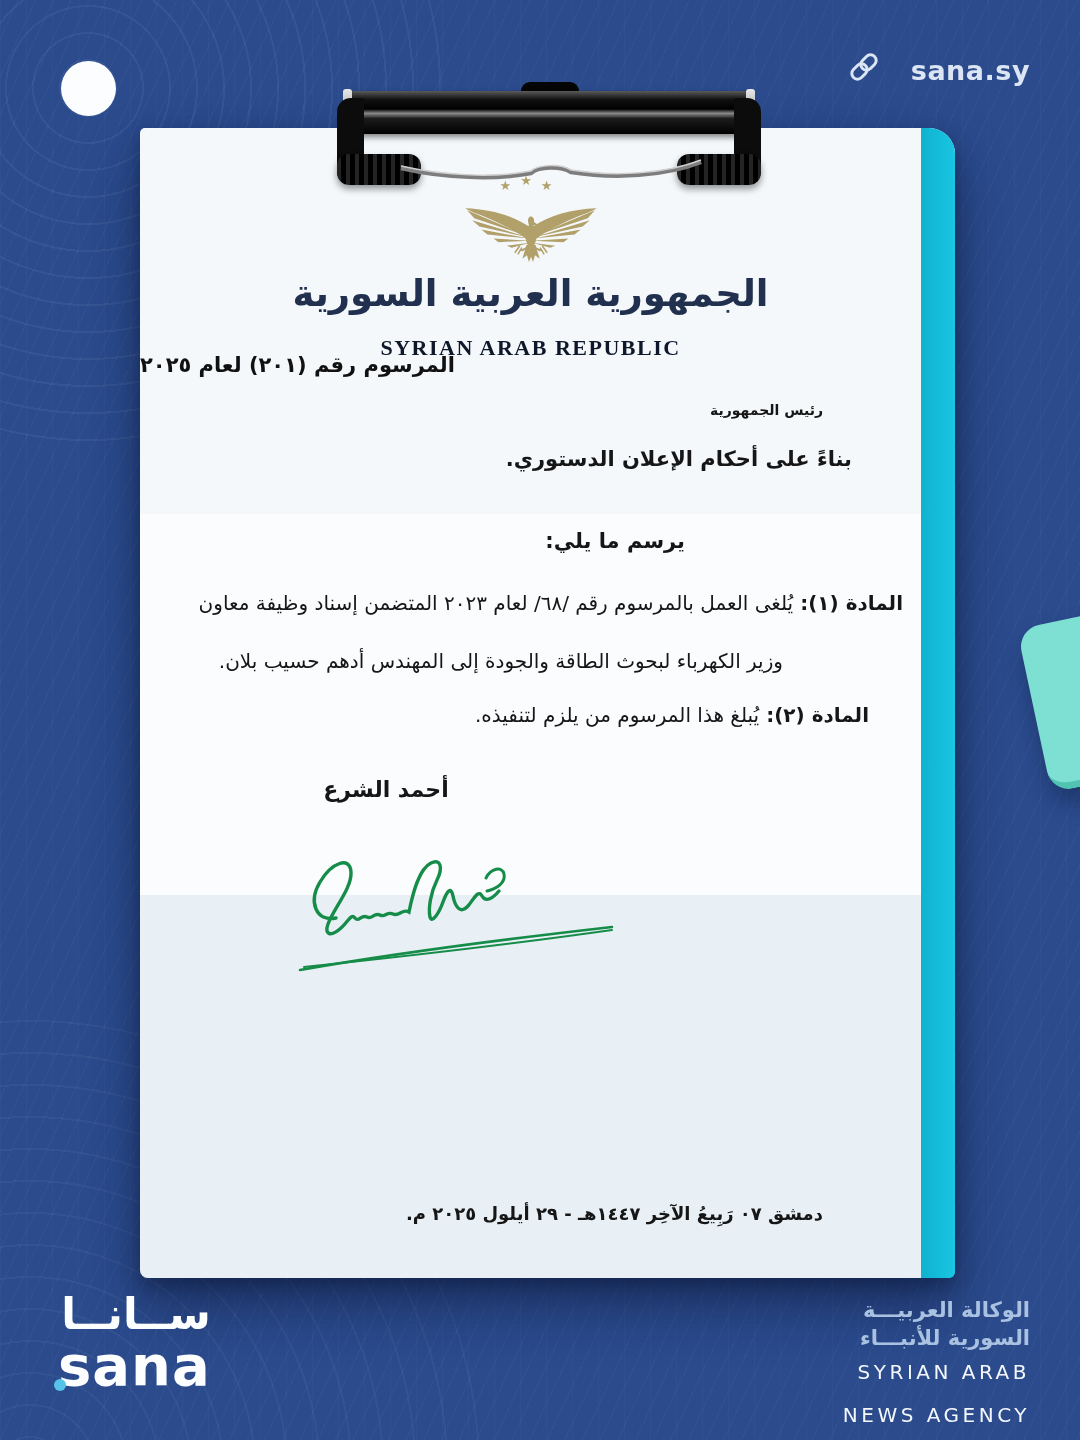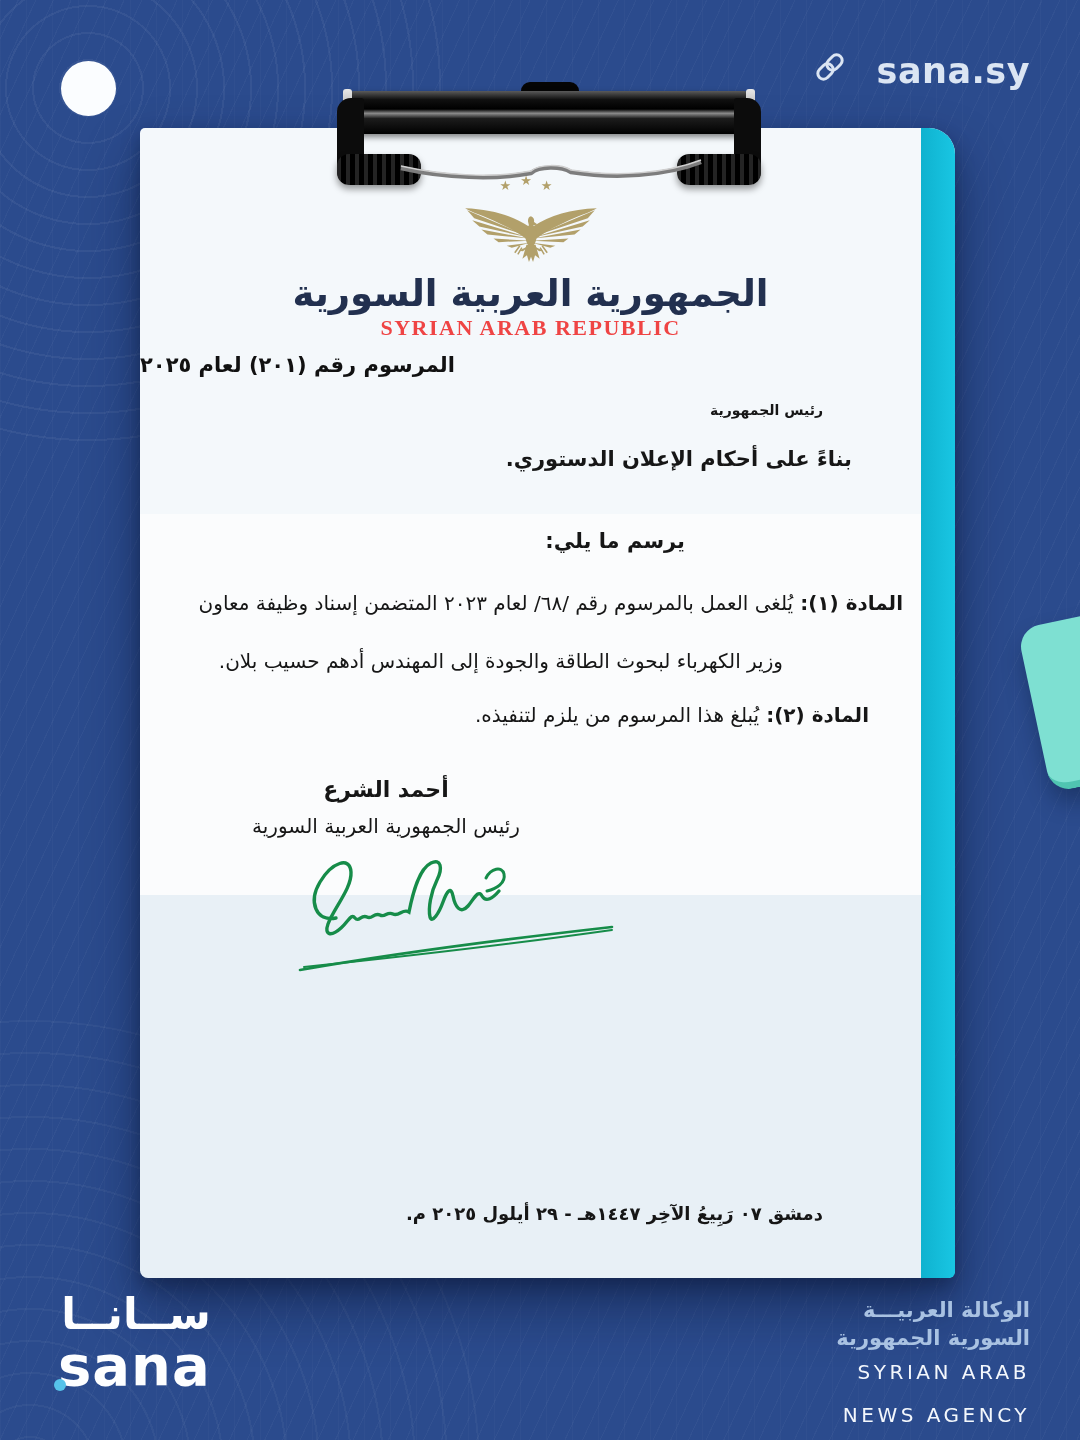--- a/index.html
+++ b/index.html
@@ -14,21 +14,21 @@
     background:repeating-linear-gradient(115deg,rgba(255,255,255,.035) 0 1px,transparent 1px 16px);}
   .tex-vert{left:0;top:0;width:1080px;height:1440px;
     background:repeating-linear-gradient(90deg,rgba(255,255,255,.022) 0 1px,transparent 1px 26px);}
   .tex-rings-tl{left:-272px;top:-272px;width:720px;height:720px;border-radius:50%;
     background:repeating-radial-gradient(circle,rgba(255,255,255,.05) 0 2px,transparent 2px 27px);}
   .tex-rings-bl{left:-420px;top:1020px;width:900px;height:900px;border-radius:50%;
     background:repeating-radial-gradient(circle,rgba(255,255,255,.04) 0 2px,transparent 2px 32px);}
   .white-circle{position:absolute;left:61px;top:61px;width:55px;height:55px;border-radius:50%;background:#fbfdff;}
   
   .site{position:absolute;top:50px;right:50px;display:flex;align-items:center;gap:30px;
-    color:#dbe5f3;font-size:35px;font-weight:600;letter-spacing:.5px;}
+    color:#dbe5f3;font-size:27px;font-weight:600;letter-spacing:.5px;}
   
   .mint-card{position:absolute;left:1032px;top:606px;width:210px;height:160px;
     background:#7ee0d2;border-radius:22px;transform:rotate(-12deg);
     border-bottom:7px solid #50c4b1;box-shadow:0 14px 22px rgba(5,20,45,.35);}
   
   .paper{position:absolute;left:140px;top:128px;width:815px;height:1150px;
     background:#f4f8fb;border-radius:5px 26px 8px 8px;
     box-shadow:0 28px 55px rgba(6,16,44,.45),0 8px 18px rgba(6,16,44,.35);}
   .band{position:absolute;left:0;right:0;}
   .band-a{top:386px;height:381px;background:rgba(255,255,255,.6);}
@@ -39,21 +39,21 @@
   .line{position:absolute;color:#161616;white-space:nowrap;}
   .rtl{direction:rtl;unicode-bidi:embed;}
   .b{font-weight:bold;}
   .art b{margin-left:7px;}
   
   .emblem{position:absolute;left:0;right:34px;top:50px;text-align:center;}
   .stars{color:#b2a06a;font-size:13px;letter-spacing:9px;height:16px;}
   .stars .mid{display:inline-block;transform:translateY(-5px);}
   .emblem svg{display:block;margin:-2px auto 0;}
   .emblem-ar{font-size:37px;font-weight:bold;color:#22304f;margin-top:2px;}
-  .emblem-en{font-family:"Liberation Serif",serif;font-size:22px;font-weight:600;color:#ef4444;letter-spacing:1.5px;margin-top:0;}
+  .emblem-en{font-family:"Liberation Serif",serif;font-size:22px;font-weight:600;color:#0f172a;letter-spacing:1.5px;margin-top:20px;}
   .decree-title{position:absolute;left:0;right:34px;top:225px;text-align:left;font-weight:bold;font-size:21px;color:#111;}
   
   .clip{position:absolute;left:335px;top:80px;width:428px;height:110px;}
   .clip div{position:absolute;}
   .clip-bump{left:186px;top:2px;width:58px;height:15px;background:#050505;border-radius:9px 9px 3px 3px;}
   .clip-bar{left:13px;top:11px;width:402px;height:43px;border-radius:6px;
     background:linear-gradient(180deg,#5a5a5a 0%,#101010 20%,#000 42%,#8a8a8a 52%,#1c1c1c 64%,#000 100%);
     box-shadow:0 3px 6px rgba(0,0,0,.5);}
   .clip-cap{top:9px;width:9px;height:47px;background:linear-gradient(180deg,#e8e8e8,#6f6f6f);border-radius:3px;}
   .cap-l{left:8px;} .cap-r{right:8px;}
@@ -144,21 +144,20 @@
 
     <div class="line rtl art" style="top:463px;right:52px;font-size:20px;">
       <b>المادة (١):</b><span>يُلغى العمل بالمرسوم رقم /٦٨/ لعام ٢٠٢٣ المتضمن إسناد وظيفة معاون</span>
     </div>
     <div class="line rtl" style="top:521px;right:172px;font-size:20px;">وزير الكهرباء لبحوث الطاقة والجودة إلى المهندس أدهم حسيب بلان.</div>
     <div class="line rtl art" style="top:575px;right:86px;font-size:20px;">
       <b>المادة (٢):</b><span>يُبلغ هذا المرسوم من يلزم لتنفيذه.</span>
     </div>
 
     <div class="line rtl b" style="top:649px;left:131px;width:230px;text-align:center;font-size:22px;white-space:nowrap;">أحمد الشرع</div>
-    <div class="line rtl" style="top:686px;left:106px;width:280px;text-align:center;font-size:20px;">رئيس الجمهورية العربية السورية</div>
 
     <svg class="sig" viewBox="0 0 335 150">
       <g stroke="#168c49" fill="none" stroke-linecap="round">
         <path stroke-width="3.4" d="M46,76 C26,80 18,60 30,40 C42,20 60,14 61,30 C62,46 44,66 38,82 C34,93 41,95 51,86 C59,79 61,71 65,76 C69,81 71,72 77,75 C82,78 84,70 90,73 C95,76 97,69 103,72 C109,75 113,66 119,70 C123,50 129,27 141,21 C151,16 153,26 147,38 C141,50 138,66 140,75 C142,82 149,71 153,60 C157,49 161,44 163,54 C165,64 170,73 178,64 C184,57 188,47 192,54 C196,61 203,56 209,49"></path>
         <path stroke-width="3" d="M196,36 C201,26 212,24 214,32 C216,41 206,47 197,49"></path>
         <path stroke-width="2.6" d="M10,128 C95,113 225,96 322,85"></path>
         <path stroke-width="2" d="M14,125 C110,115 230,101 322,88"></path>
       </g>
     </svg>
 
@@ -183,18 +182,18 @@
   <div class="logo">
     <div class="logo-ar rtl">ســانــا</div>
     <div class="logo-en">
       <span class="logo-dot"></span>
       <span>sana</span>
     </div>
   </div>
 
   <div class="agency">
     <div class="agency-ar">الوكالة العربيـــة</div>
-    <div class="agency-ar">السورية الجمهورية</div>
+    <div class="agency-ar">السورية للأنبـــاء</div>
     <div class="agency-en">SYRIAN ARAB</div>
     <div class="agency-en" style="margin-top:16px;">NEWS AGENCY</div>
   </div>
 
 </div>
 
 </body></html>

